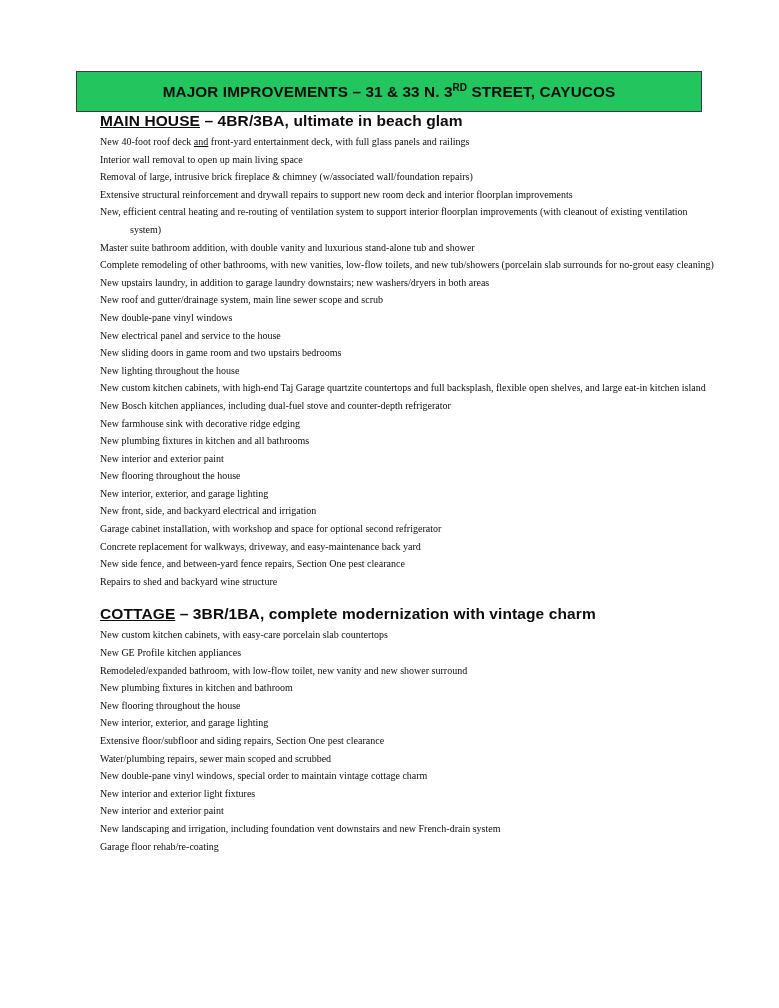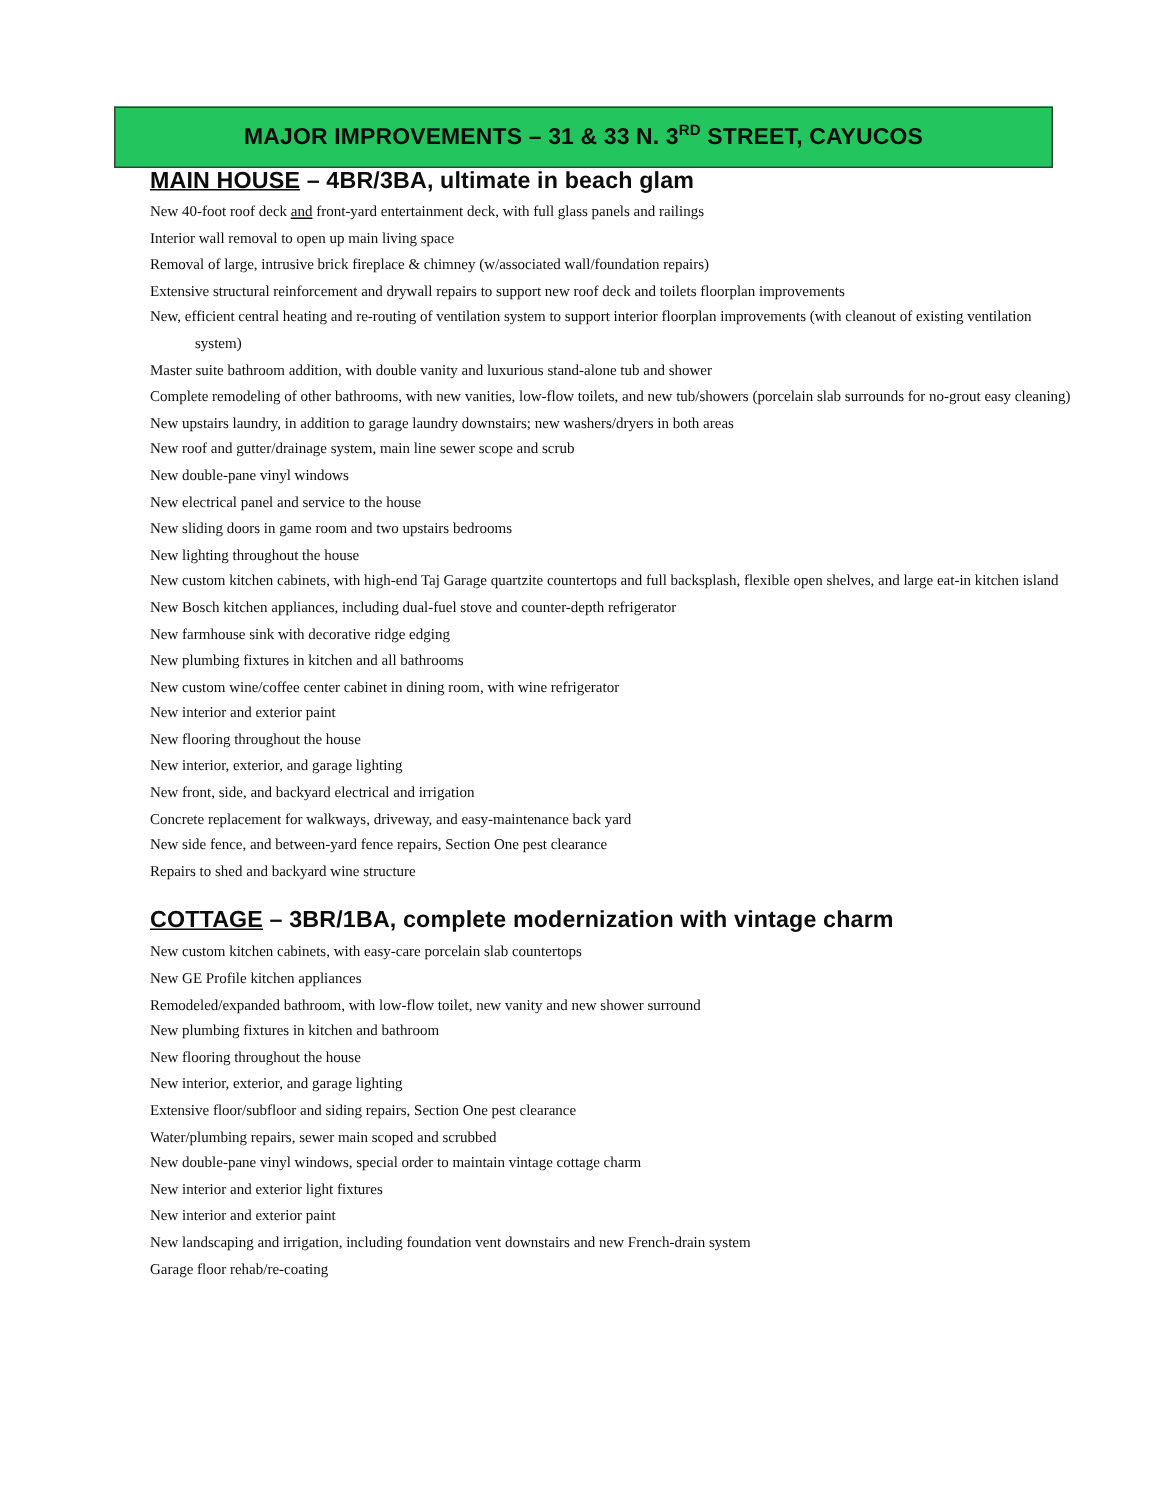--- a/index.html
+++ b/index.html
@@ -84,39 +84,39 @@
   <div class="content">
 
     <div>
       <h2 class="section-heading main-house-heading"><span class="underlined">MAIN HOUSE</span><span> – 4BR/3BA, ultimate in beach glam</span></h2>
 
       <p class="doc-line"><span>New 40-foot roof deck </span><span class="underlined">and</span><span> front-yard entertainment deck, with full glass panels and railings</span></p>
 
       <div>
           <p class="doc-line">Interior wall removal to open up main living space</p>
           <p class="doc-line">Removal of large, intrusive brick fireplace &amp; chimney (w/associated wall/foundation repairs)</p>
-          <p class="doc-line">Extensive structural reinforcement and drywall repairs to support new roof deck and toilets floorplan improvements</p>
+          <p class="doc-line">Extensive structural reinforcement and drywall repairs to support new room deck and interior floorplan improvements</p>
           <p class="doc-line">New, efficient central heating and re-routing of ventilation system to support interior floorplan improvements (with cleanout of existing ventilation system)</p>
           <p class="doc-line">Master suite bathroom addition, with double vanity and luxurious stand-alone tub and shower</p>
           <p class="doc-line">Complete remodeling of other bathrooms, with new vanities, low-flow toilets, and new tub/showers (porcelain slab surrounds for no-grout easy cleaning)</p>
           <p class="doc-line">New upstairs laundry, in addition to garage laundry downstairs; new washers/dryers in both areas</p>
           <p class="doc-line">New roof and gutter/drainage system, main line sewer scope and scrub</p>
           <p class="doc-line">New double-pane vinyl windows</p>
           <p class="doc-line">New electrical panel and service to the house</p>
           <p class="doc-line">New sliding doors in game room and two upstairs bedrooms</p>
           <p class="doc-line">New lighting throughout the house</p>
           <p class="doc-line">New custom kitchen cabinets, with high-end Taj Garage quartzite countertops and full backsplash, flexible open shelves, and large eat-in kitchen island</p>
           <p class="doc-line">New Bosch kitchen appliances, including dual-fuel stove and counter-depth refrigerator</p>
           <p class="doc-line">New farmhouse sink with decorative ridge edging</p>
           <p class="doc-line">New plumbing fixtures in kitchen and all bathrooms</p>
-          <p class="doc-line">New custom wine/coffee center cabinet in dining room, with wine refrigerator</p>
           <p class="doc-line">New interior and exterior paint</p>
           <p class="doc-line">New flooring throughout the house</p>
           <p class="doc-line">New interior, exterior, and garage lighting</p>
           <p class="doc-line">New front, side, and backyard electrical and irrigation</p>
+          <p class="doc-line">Garage cabinet installation, with workshop and space for optional second refrigerator</p>
           <p class="doc-line">Concrete replacement for walkways, driveway, and easy-maintenance back yard</p>
           <p class="doc-line">New side fence, and between-yard fence repairs, Section One pest clearance</p>
           <p class="doc-line">Repairs to shed and backyard wine structure</p>
         </div>
     </div>
 
     <div>
       <h2 class="section-heading cottage-heading"><span class="underlined">COTTAGE</span><span> – 3BR/1BA, complete modernization with vintage charm</span></h2>
 
       <div>

